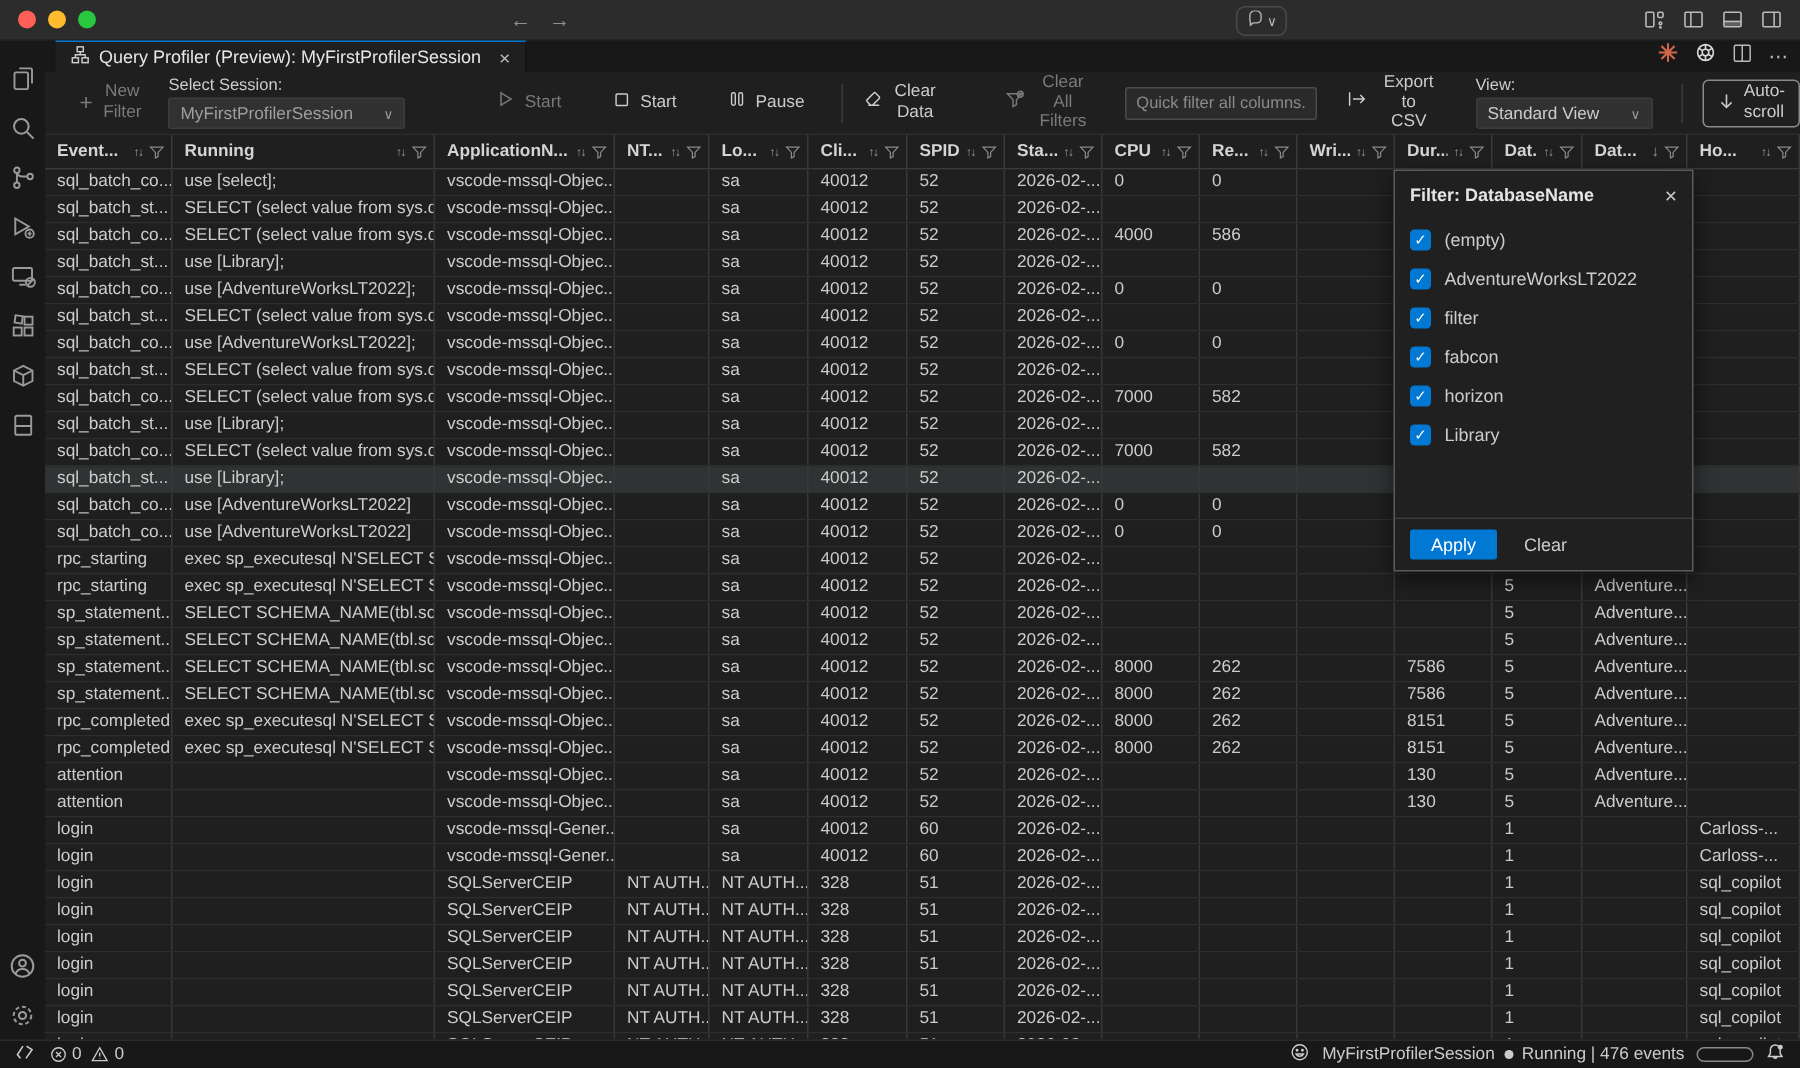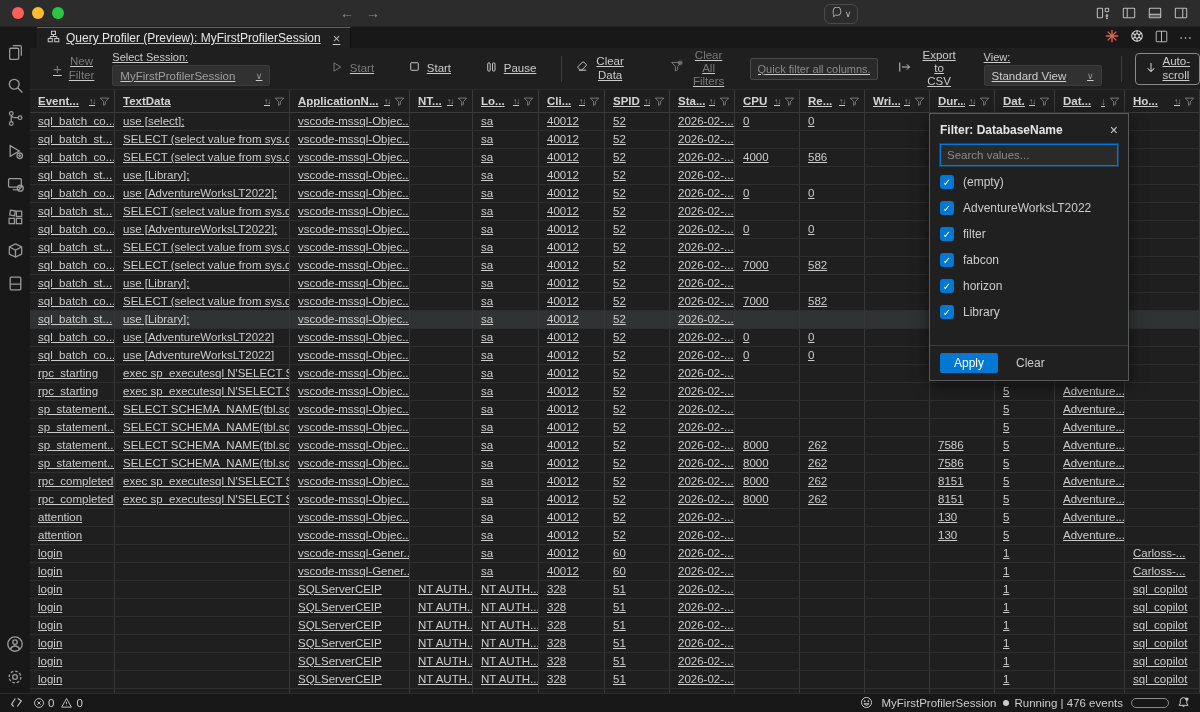--- a/index.html
+++ b/index.html
@@ -17,21 +17,21 @@
     background:#1f1f1f; border:1px solid #454545; border-radius:6px;
     display:flex; align-items:center; justify-content:center; gap:5px;
     color:#9a9a9a; font-size:12px; }
   .copilot-pill { position:absolute; left:824px; top:4px; height:20px; width:34px;
     border:1px solid #4a4a4a; border-radius:6px; display:flex; align-items:center;
     justify-content:center; gap:2px; color:#bbb; font-size:9px; }
   .layout-icons { position:absolute; right:12px; display:flex; gap:12px; }
   .icon-btn svg { display:block; }
 
   
-  .main { flex:1; display:flex; min-height:0;text-decoration:underline; }
+  .main { flex:1; display:flex; min-height:0; }
   .activitybar { width:30px; background:#181818; display:flex; flex-direction:column;
     align-items:center; padding-top:9px; flex:0 0 30px; }
   .ab-item { height:33px; display:flex; align-items:center; justify-content:center; width:100%; }
   .ab-spacer { flex:1; }
   .content { flex:1; display:flex; flex-direction:column; min-width:0; background:#1f1f1f; }
 
   
   .tabstrip { height:21px; background:#181818; display:flex; align-items:stretch; flex:0 0 21px; position:relative; }
   .tab { background:#1f1f1f; border-top:1px solid #0078d4; border-right:1px solid #111;
     display:flex; align-items:center; gap:6px; padding:0 10px; font-size:12px; color:#e7e7e7;
@@ -349,21 +349,21 @@
     <div class="grid">
       <div class="grid-header" id="gridHeader">
           <div class="hcell" style="width:85px">
             <span class="hl">Event...</span>
             <span class="sort">↑↓</span>
             <svg width="11" height="11" viewBox="0 0 16 16">
               <path d="M2 3h12l-4.7 5.2v4l-2.6 1.4V8.2z" fill="none" stroke="#8a8a8a" stroke-width="1.2"></path>
             </svg>
           </div>
           <div class="hcell" style="width:175px">
-            <span class="hl">TextData</span>
+            <span class="hl">Running</span>
             <span class="sort">↑↓</span>
             <svg width="11" height="11" viewBox="0 0 16 16">
               <path d="M2 3h12l-4.7 5.2v4l-2.6 1.4V8.2z" fill="none" stroke="#8a8a8a" stroke-width="1.2"></path>
             </svg>
           </div>
           <div class="hcell" style="width:120px">
             <span class="hl">ApplicationN...</span>
             <span class="sort">↑↓</span>
             <svg width="11" height="11" viewBox="0 0 16 16">
               <path d="M2 3h12l-4.7 5.2v4l-2.6 1.4V8.2z" fill="none" stroke="#8a8a8a" stroke-width="1.2"></path>
@@ -1019,21 +1019,20 @@
         </div>
     </div>
   </div>
 </div>
 
 <div class="popup">
   <div class="popup-title">
     <span>Filter: DatabaseName</span>
     <span class="x">×</span>
   </div>
-  <input class="popup-search" placeholder="Search values..." style="">
   <div class="popup-list" id="popupList">
       <div class="chk-item">
         <span class="chkbox">✓</span>
         <span>(empty)</span>
       </div>
       <div class="chk-item">
         <span class="chkbox">✓</span>
         <span>AdventureWorksLT2022</span>
       </div>
       <div class="chk-item">

